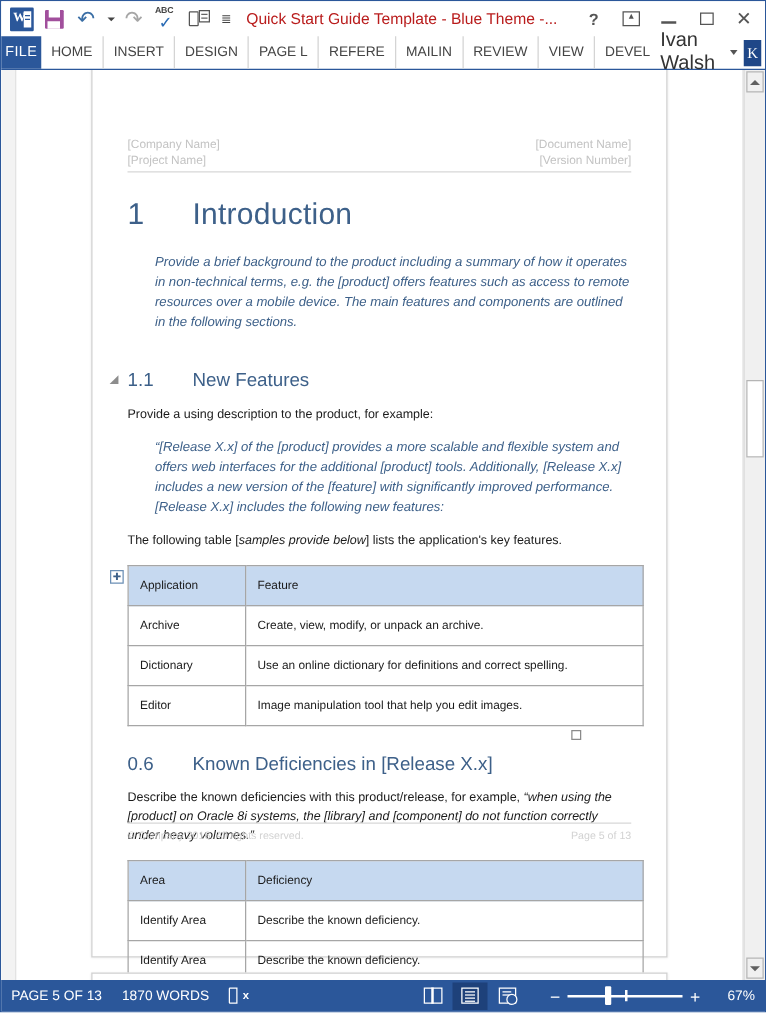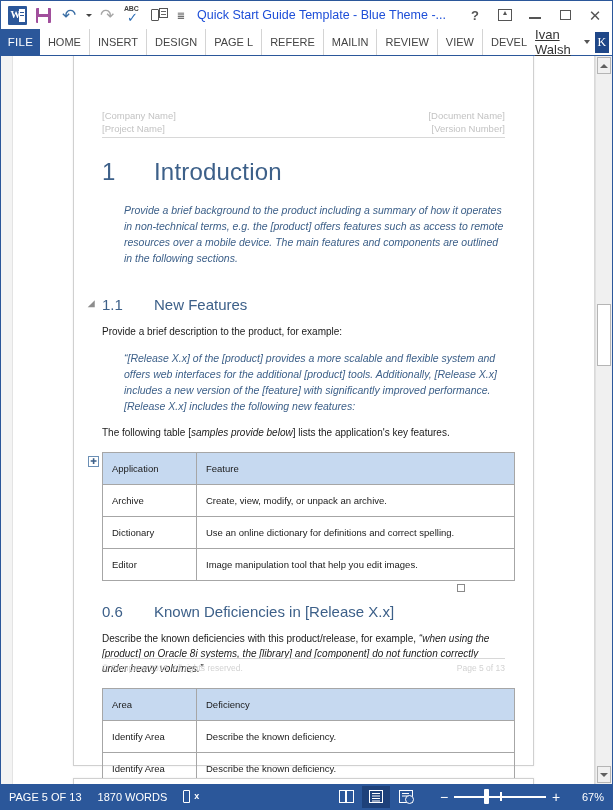--- a/index.html
+++ b/index.html
@@ -93,21 +93,21 @@
     content:""; position:absolute; left:1px; right:1px; height:1px; background:#666;
   }
   .touch-icon .ti-lines::before { top:2px; }
   .touch-icon .ti-lines::after { top:5px; }
   .qat-more { font-size: 10px; color: #444; }
 
   .win-title {
     flex: 1 1 auto;
     text-align: center;
     font-size: 12.5px;
-    color: #1d4ed8;
+    color: #b91c1c;
     white-space: nowrap;
     overflow: hidden;
     text-overflow: ellipsis;
     padding: 0 6px;
     margin-left: -6px;
   }
   .win-ctrls { display:flex; align-items:center; gap:0px; padding-right:2px; }
   .win-btn {
     width: 30px; height: 22px;
     display:flex;align-items:center;justify-content:center;
@@ -144,21 +144,21 @@
     font-size: 11px; color: #444;
     display:flex;align-items:center;justify-content:center;
     padding: 0 8px;
     border-right: 1px solid #d4d4d4;
     white-space: nowrap;
   }
   .tab:first-of-type { border-left: 1px solid transparent; }
   .tab.no-sep { border-right: none; }
   .tabstrip .spacer { flex: 1 1 auto; }
   .user-area { display:flex; align-items:center; gap:5px; padding-right:3px; }
-  .user-name { font-size: 13px; color: #333; text-decoration: underline; }
+  .user-name { font-size: 16px; color: #333; }
   .user-caret {
     width:0;height:0;border-left:3.5px solid transparent;border-right:3.5px solid transparent;
     border-top:4px solid #555;
   }
   .user-avatar {
     width: 21px; height: 21px; background: #1f4788; color:#fff;
     font-size: 12px; display:flex;align-items:center;justify-content:center;
     font-family: "Liberation Serif", serif;
   }
 
@@ -512,21 +512,21 @@
           </h1>
 
           <div class="lead">Provide a brief background to the product including a summary of how it operates in non-technical terms, e.g. the [product] offers features such as access to remote resources over a mobile device. The main features and components are outlined in the following sections.</div>
 
           <h2 class="sec2">
             <span class="collapse-tri"></span>
             <span class="num">1.1</span>
             <span>New Features</span>
           </h2>
 
-          <p class="body">Provide a brief description to the product, for example:</p>
+          <p class="body">Provide a using description to the product, for example:</p>
 
           <p class="quote">“[Release X.x] of the [product] provides a more scalable and flexible system and offers web interfaces for the additional [product] tools. Additionally, [Release X.x] includes a new version of the [feature] with significantly improved performance. [Release X.x] includes the following new features:</p>
 
           <p class="body">
             <span>The following table [</span><span class="ital">samples provide below</span><span>] lists the application's key features.</span>
           </p>
 
           <div style="position:relative;">
             <span class="tbl-handle" style="left:-14px; top:4px;">✚</span>
             <table class="doctab">

